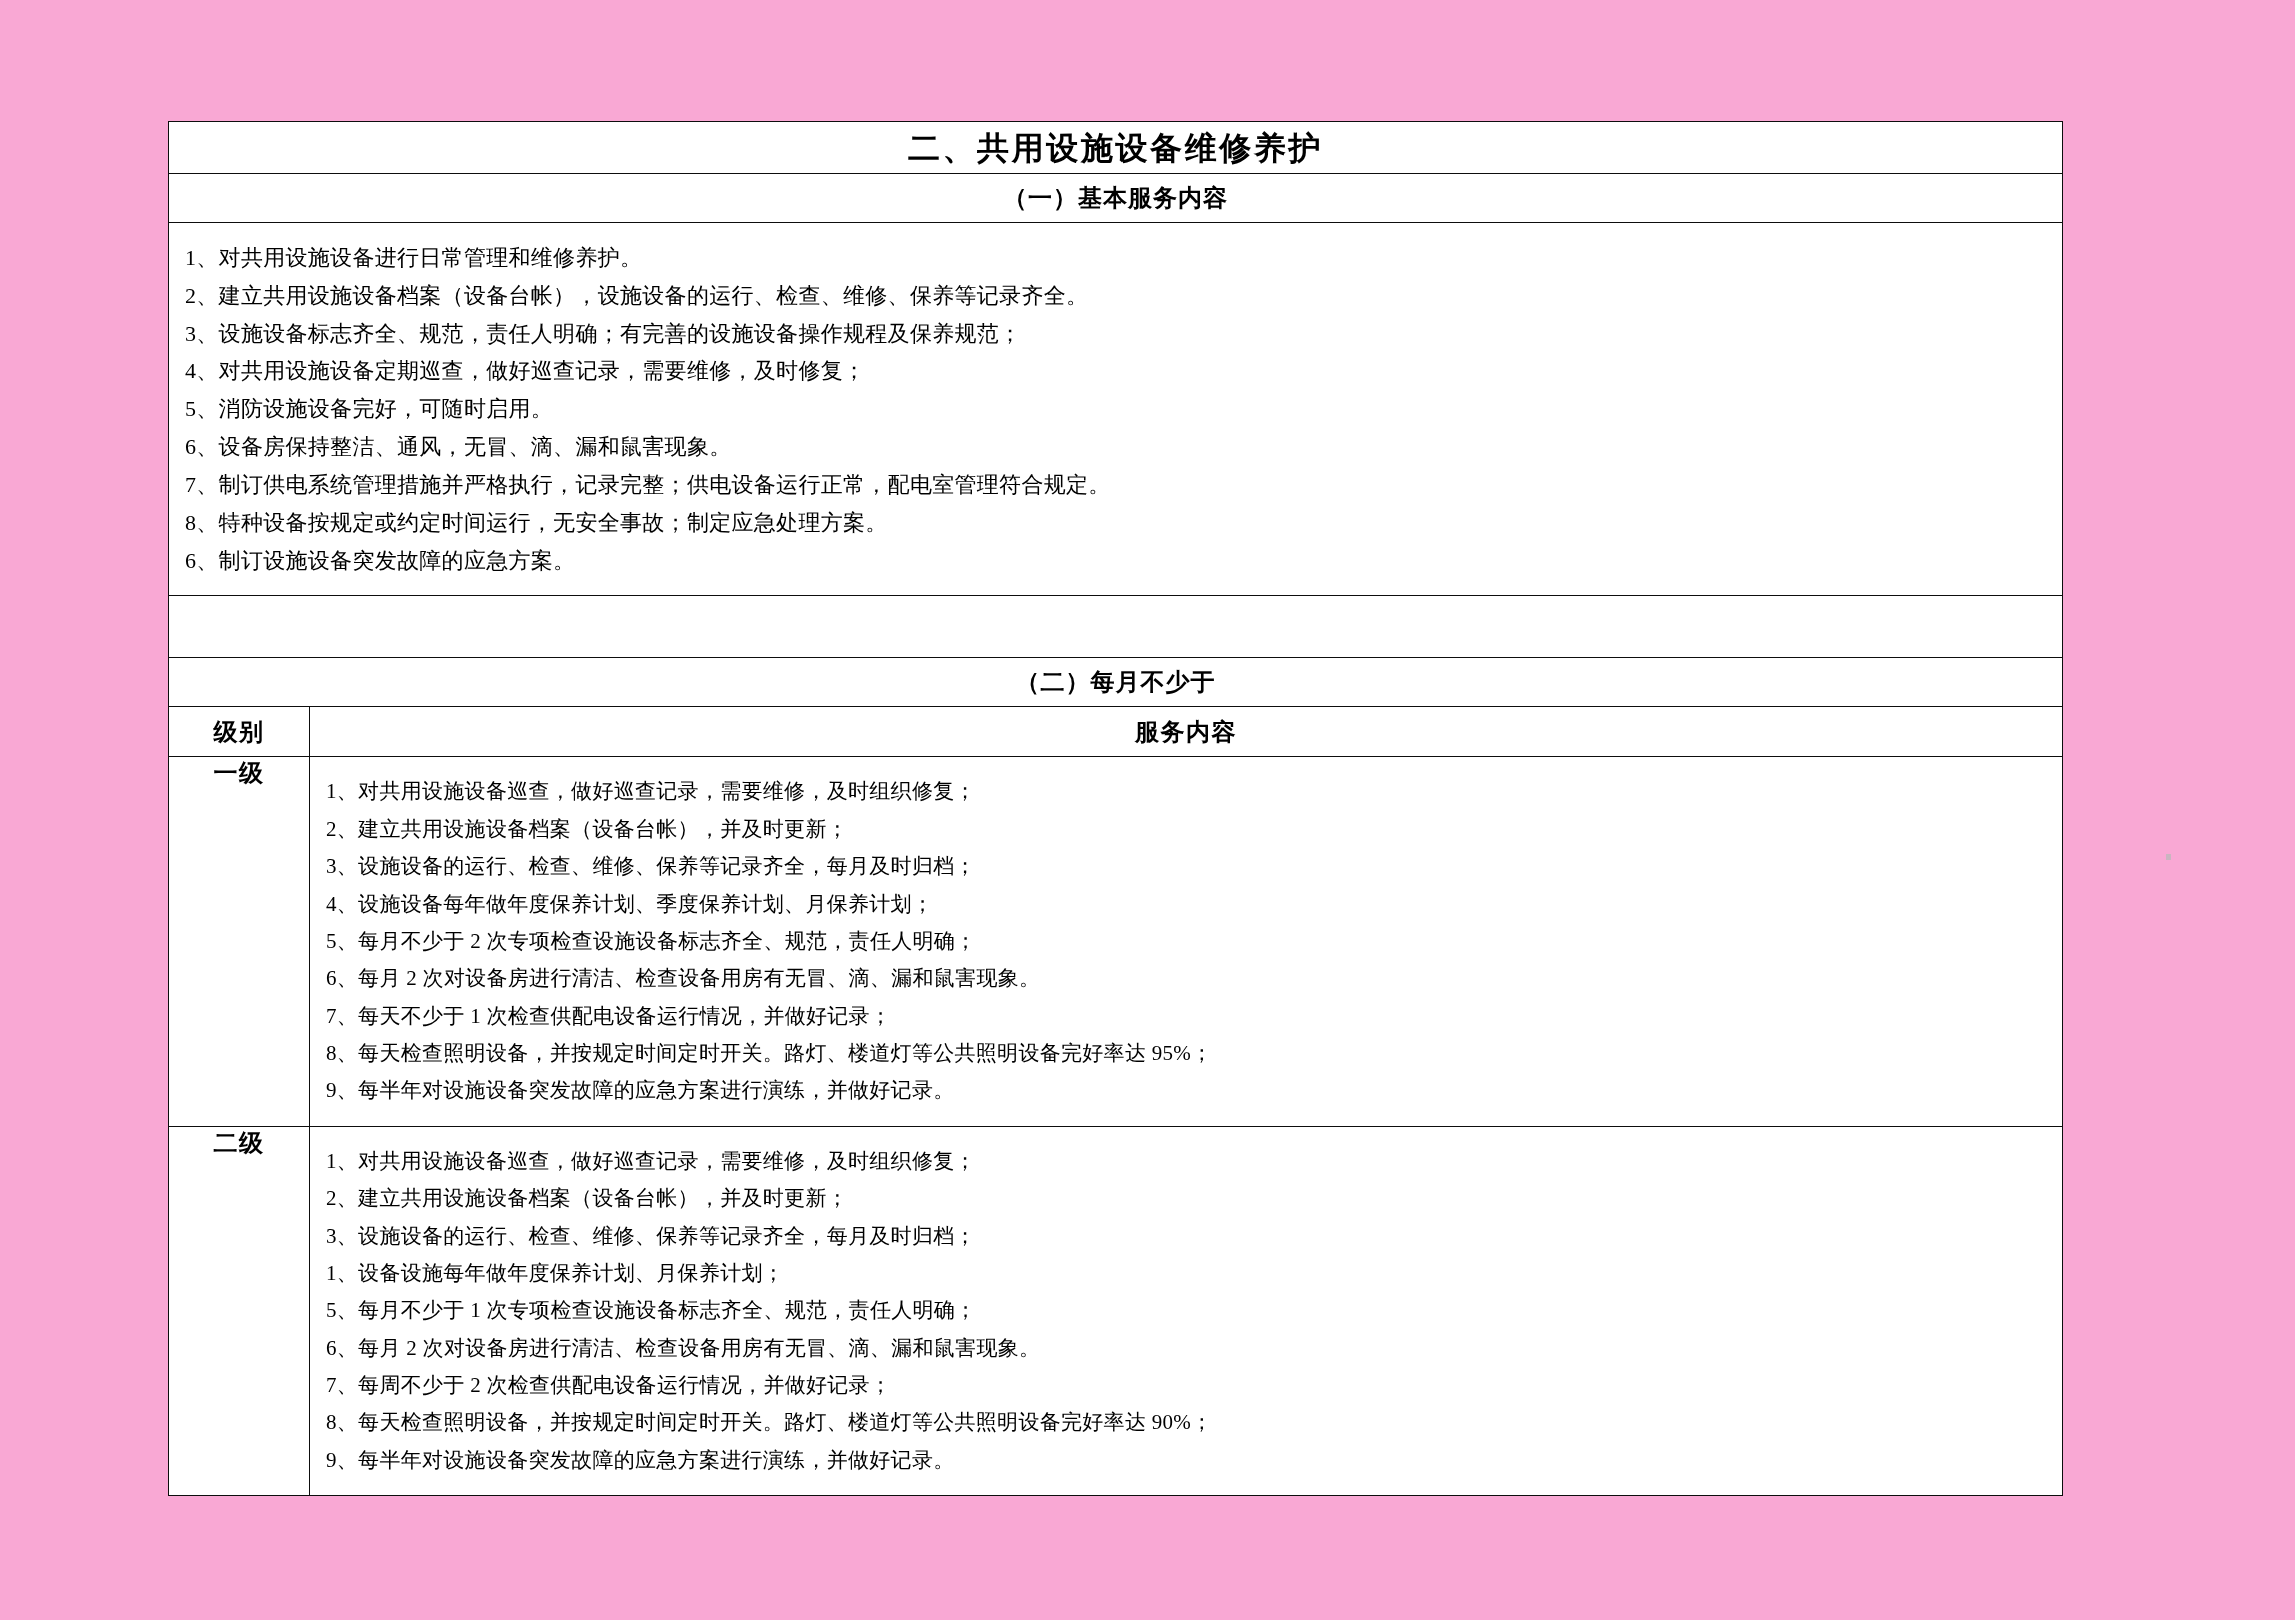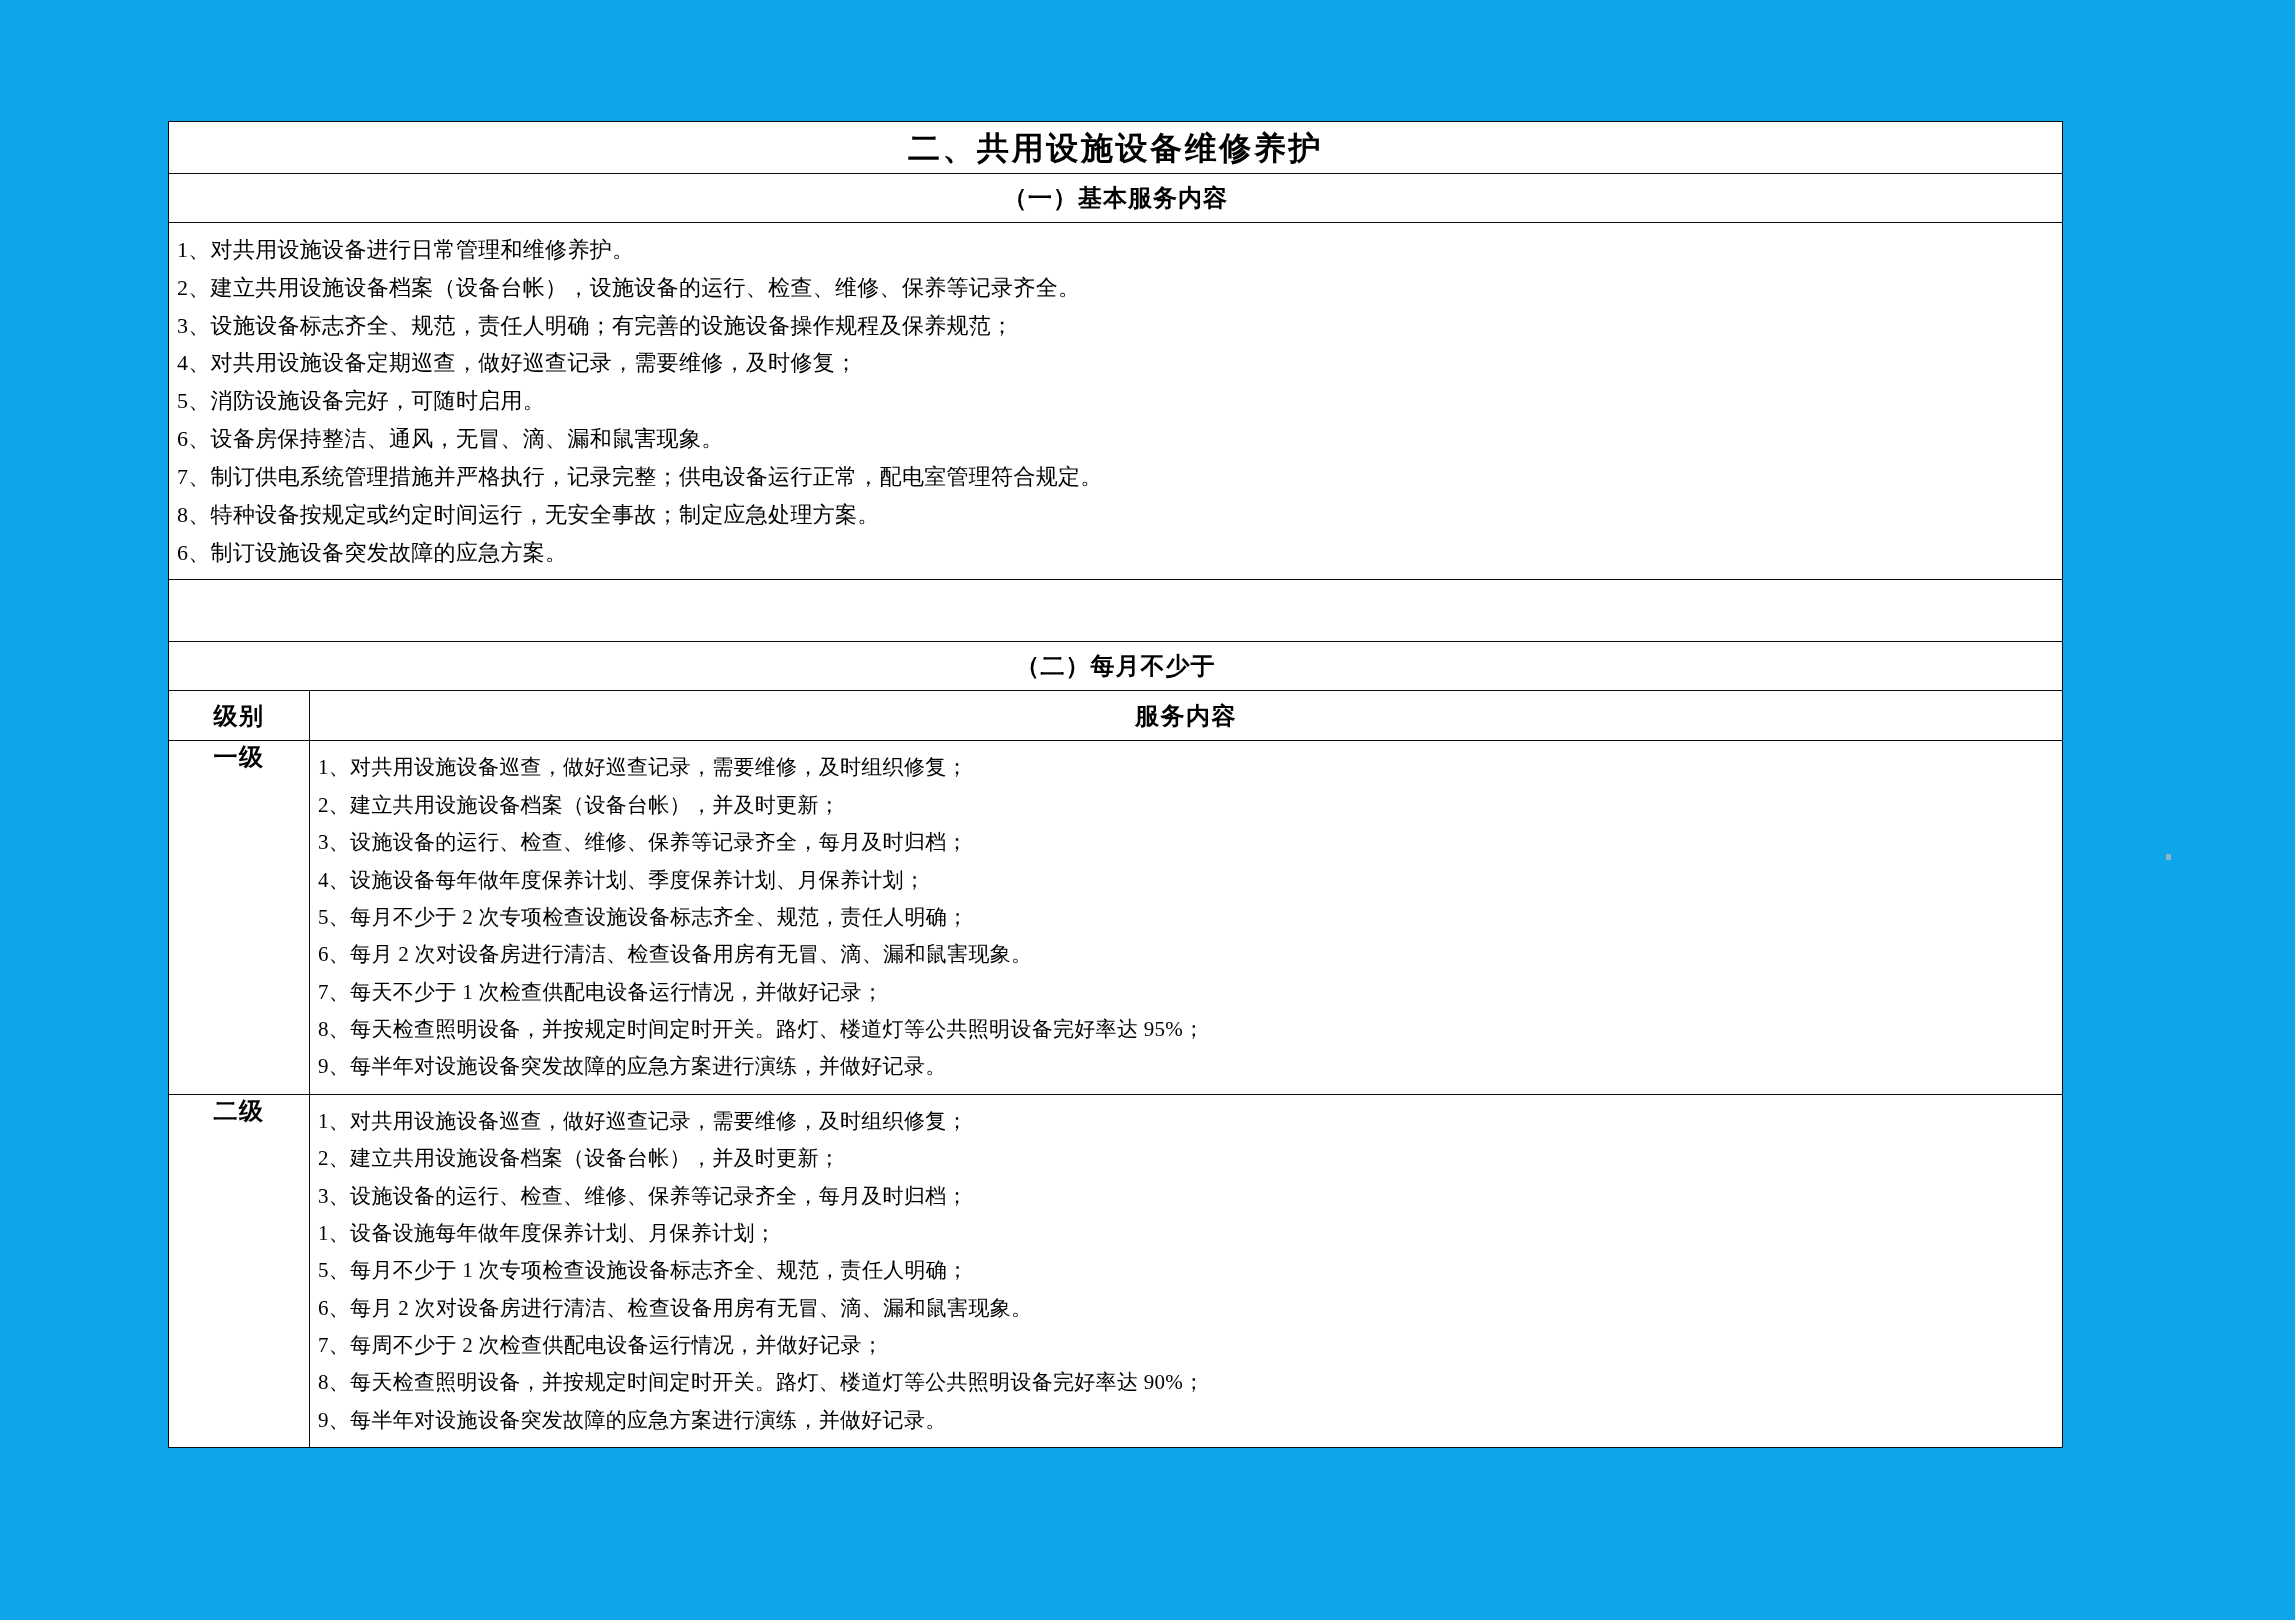--- a/index.html
+++ b/index.html
@@ -13,21 +13,21 @@
     font-family: "Liberation Serif", "DejaVu Serif", serif;
     color: #000000;
     position: relative;
     overflow: hidden;
   }
 
   
   .page {
     position: absolute;
     inset: 0;
-    background: #0ea5e9;
+    background: #f9a8d4;
   }
 
   
   .scan-speck {
     position: absolute;
     left: 2166px;
     top: 854px;
     width: 5.2px;
     height: 6.2px;
     background: #b9b9b9;
@@ -76,21 +76,21 @@
     line-height: 1;
     font-family: "Liberation Sans", "DejaVu Sans", sans-serif;
   }
 
   
   .body-cell {
     padding: 17.6px 31px 29px 17.6px;
   }
   .list {
     list-style: none;
-    margin: 8px;
+    margin: 16px;
     padding: 0;
   }
   .list li {
     font-size: 22px;
     line-height: 1.72;
     letter-spacing: 0.3px;
     white-space: nowrap;
   }
 
   

